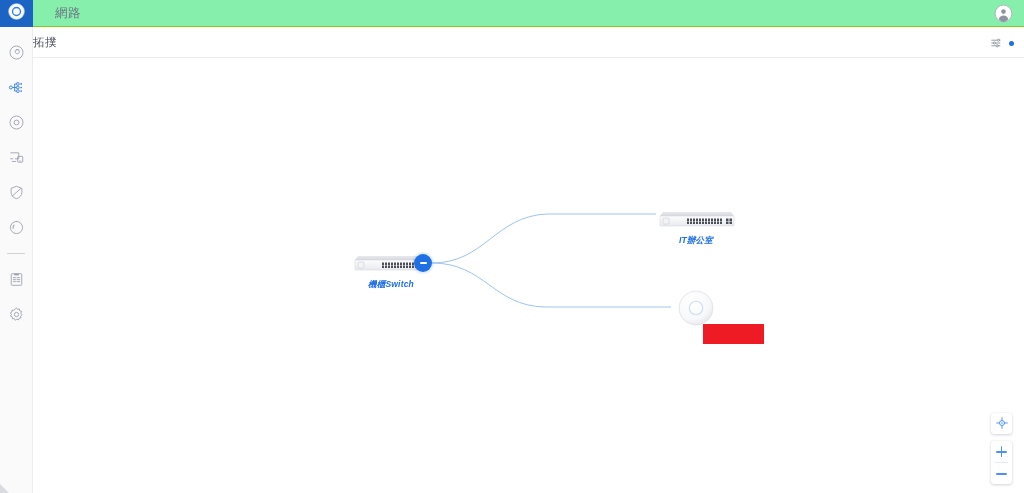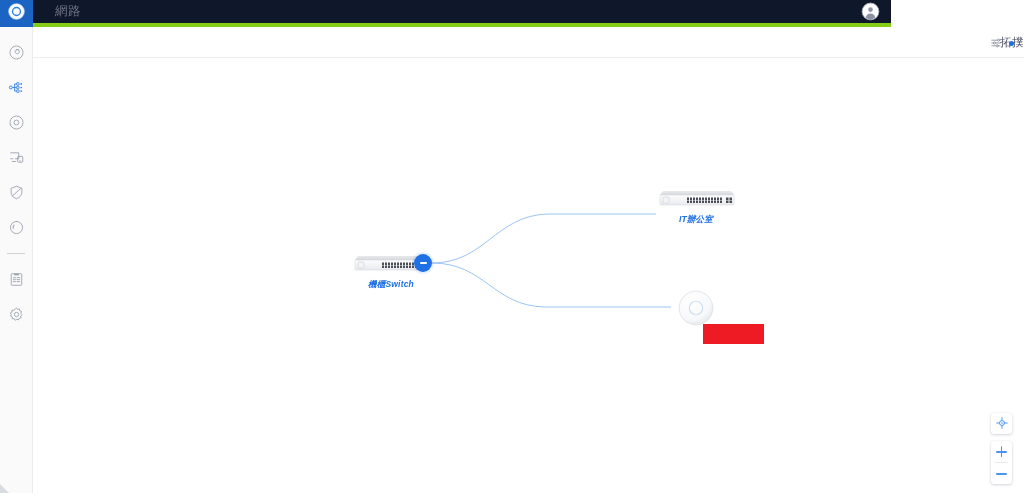--- a/index.html
+++ b/index.html
@@ -28,37 +28,37 @@
   .rail-item {
     width:33px; height:35px;
     display:flex; align-items:center; justify-content:center;
     cursor:pointer; position:relative;
   }
   .rail-item svg { display:block; }
   .rail-divider { width:18px; height:1px; background:#cfd2d8; margin:8px auto; }
 
   
   .header {
-    position:absolute; left:33px; top:0; width:858px; height:27px;
-    background:#0f172a; border-bottom:4px solid #84cc16;
+    position:absolute; left:33px; top:0; width:991px; height:27px;
+    background:#86efac; border-bottom:1px solid #84cc16;
     display:flex; align-items:center;
   }
   .header-title {
     margin-left:22px; font-size:12.5px; color:#6d7484; letter-spacing:.6px;
   }
   .header-right {
     margin-left:auto; margin-right:11px; display:flex; align-items:center;
   }
   .avatar { width:19px; height:19px; cursor:pointer; }
 
   
   .subheader {
     position:absolute; left:33px; top:27px; width:991px; height:31px;
     background:#ffffff; border-bottom:1px solid #ededf0;
-    display:flex; align-items:center; justify-content:flex-end;
+    display:flex; align-items:center; justify-content:flex-start;
   }
   .subheader-tab {
     font-size:11.5px; color:#4a5061; letter-spacing:.5px; cursor:pointer;
   }
   .subheader-tools {
     position:absolute; right:20px; top:0; height:31px;
     display:flex; align-items:center;
   }
   .tool-btn { cursor:pointer; position:relative; display:flex; align-items:center; }
   .tool-dot {
@@ -311,21 +311,21 @@
             <rect x="147" y="29" width="5" height="5"></rect>
         </g>
       </svg>
       <div class="node-label" style="top:28px;font-style:italic;">機櫃Switch</div>
     </div>
 
     <div class="collapse-node" style="left:381px; top:196px;">
       <i></i>
     </div>
 
-    <div class="node" style="left:623px; top:128px; width:80px; height:24px;font-style:italic;">
+    <div class="node" style="left:623px; top:149px; width:80px; height:24px;font-style:italic;">
       <svg width="80" height="24" viewBox="0 0 160 48">
         <path d="M14 10 L150 10 L156 18 L8 18 Z" fill="url(#swTop)"></path>
         <rect x="8" y="18" width="148" height="20" rx="1.5" fill="url(#swFace)" stroke="#cfd2d8" stroke-width="1"></rect>
         <rect x="14" y="22" width="12" height="12" rx="1.5" fill="#f3f4f6" stroke="#c3c7cf" stroke-width="1"></rect>
         <g fill="#4a4e57">
           <rect x="62" y="23" width="4" height="5"></rect>
             <rect x="68" y="23" width="4" height="5"></rect>
           <rect x="74" y="23" width="4" height="5"></rect>
             <rect x="80" y="23" width="4" height="5"></rect>
           <rect x="86" y="23" width="4" height="5"></rect>

